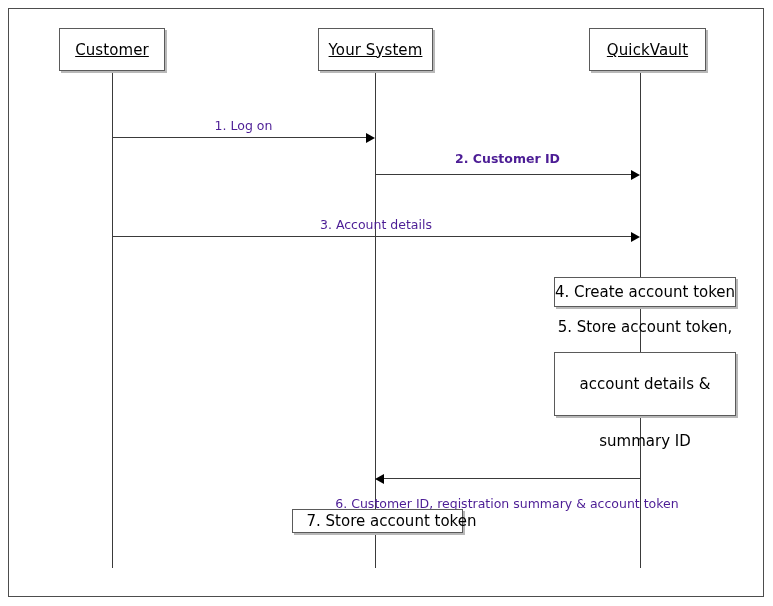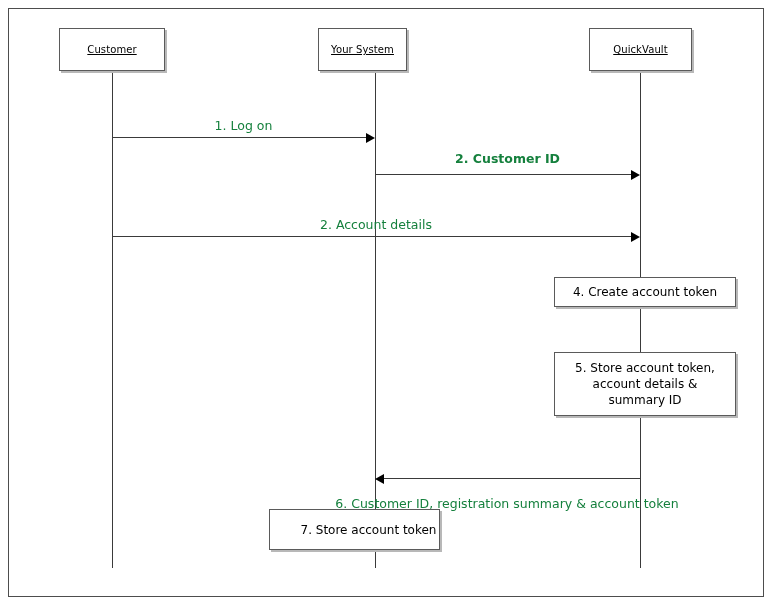--- a/index.html
+++ b/index.html
@@ -40,21 +40,21 @@
     position: absolute;
     box-sizing: border-box;
     border: 1px solid #5a5a5a;
     background: #ffffff;
     box-shadow: 2px 2px 0 0 #b8b8b8;
     display: flex;
     align-items: center;
     justify-content: center;
   }
   .participant-label {
-    font-size: 10px;
+    font-size: 15px;
     color: #000000;
     text-decoration: underline;
     white-space: nowrap;
     letter-spacing: 0.1px;
   }
   
   .msg-line {
     position: absolute;
     height: 1px;
     background: #3a3a3a;
@@ -68,36 +68,36 @@
   }
   .arrowhead.right {
     border-left: 9px solid #000000;
   }
   .arrowhead.left {
     border-right: 9px solid #000000;
   }
   .msg-label {
     position: absolute;
     font-size: 12.5px;
-    color: #15803d;
+    color: #4c1d95;
     white-space: nowrap;
     text-align: center;
   }
   
   .action-box {
     position: absolute;
     box-sizing: border-box;
     border: 1px solid #5a5a5a;
     background: #ffffff;
     box-shadow: 2px 2px 0 0 #b8b8b8;
     display: flex;
     flex-direction: column;
     align-items: center;
     justify-content: center;
-    font-size: 12px;
+    font-size: 15px;
     color: #000000;
     line-height: 16px;
     text-align: center;
   }
   .action-box .line {
     white-space: nowrap;
   }
 </style>
 </head>
 <body>
@@ -107,59 +107,59 @@
   <div class="page-frame"></div>
 
   <div class="lifeline" style="left:112px; top:71px; height:497px;"></div>
   <div class="lifeline" style="left:375px; top:71px; height:497px;"></div>
   <div class="lifeline" style="left:640px; top:71px; height:497px;"></div>
 
   <div class="participant" style="left:59px; top:28px; width:106px; height:43px;">
     <span class="participant-label">Customer</span>
   </div>
 
-  <div class="participant" style="left:318px; top:28px; width:89px; height:43px;">
+  <div class="participant" style="left:318px; top:28px; width:115px; height:43px;">
     <span class="participant-label">Your System</span>
   </div>
 
-  <div class="participant" style="left:589px; top:28px; width:103px; height:43px;">
+  <div class="participant" style="left:589px; top:28px; width:117px; height:43px;">
     <span class="participant-label">QuickVault</span>
   </div>
 
   <div>
     <div class="msg-label" style="left:112px; top:118px; width:263px;">1. Log on</div>
     <div class="msg-line" style="left:112px; top:137px; width:258px;"></div>
     <div class="arrowhead right" style="left:366px; top:132.5px;"></div>
   </div>
 
   <div>
     <div class="msg-label" style="left:375px; top:151px; width:265px;font-weight:bold;">2. Customer ID</div>
     <div class="msg-line" style="left:375px; top:174px; width:256px;"></div>
     <div class="arrowhead right" style="left:631px; top:169.5px;"></div>
   </div>
 
   <div>
-    <div class="msg-label" style="left:112px; top:217px; width:528px;">2. Account details</div>
+    <div class="msg-label" style="left:112px; top:217px; width:528px;">3. Account details</div>
     <div class="msg-line" style="left:112px; top:236px; width:519px;"></div>
     <div class="arrowhead right" style="left:631px; top:231.5px;"></div>
   </div>
 
   <div class="action-box" style="left:554px; top:277px; width:182px; height:30px;">
     <span class="line">4. Create account token</span>
   </div>
 
-  <div class="action-box" style="left:554px; top:352px; width:182px; height:64px;">
+  <div class="action-box" style="left:554px; top:352px; width:182px; height:64px;gap:41px;">
     <span class="line">5. Store account token,</span>
     <span class="line">account details &amp;</span>
     <span class="line">summary ID</span>
   </div>
 
   <div>
     <div class="msg-label" style="left:307px; top:452px; width:400px;margin-top:44px;">6. Customer ID, registration summary &amp; account token</div>
     <div class="msg-line" style="left:384px; top:478px; width:256px;"></div>
     <div class="arrowhead left" style="left:375px; top:473.5px;"></div>
   </div>
 
-  <div class="action-box" style="left:269px; top:509px; width:171px; height:41px;padding-left:28px;">
+  <div class="action-box" style="left:292px; top:509px; width:171px; height:24px;padding-left:28px;">
     <span class="line">7. Store account token</span>
   </div>
 
 </div>
 
 </body></html>

